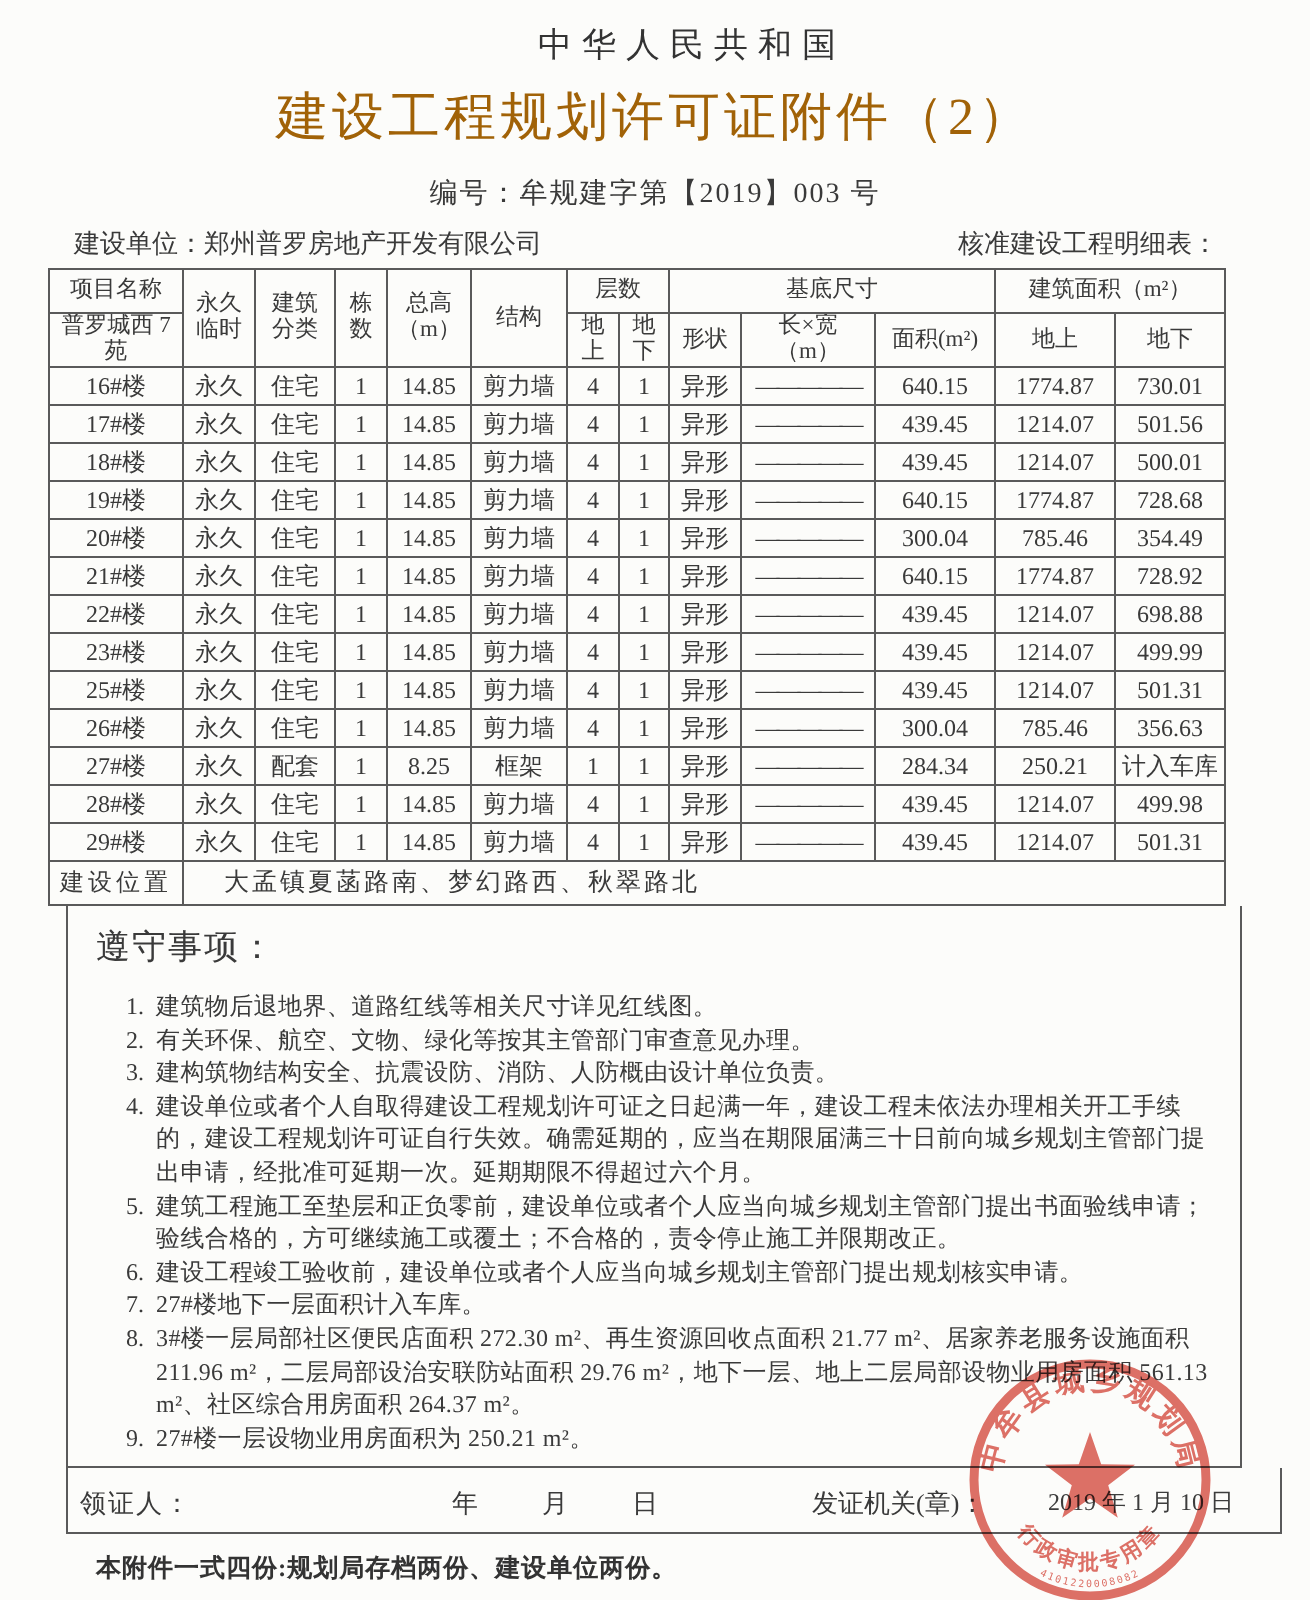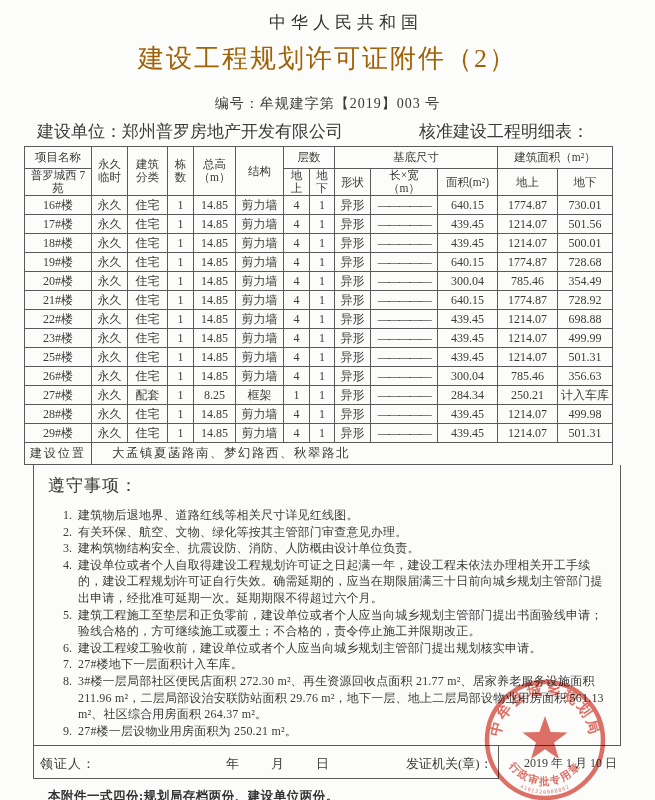--- a/index.html
+++ b/index.html
@@ -23,30 +23,30 @@
     padding-left:37px;
   }
   .doc-title{
     margin-top:7px;
     text-align:center;
     font-size:26px;
     letter-spacing:2px;
     color:#a16207;
   }
   .doc-no{
-    margin-top:19px;
+    margin-top:12px;
     text-align:center;
     font-size:14px;
     letter-spacing:1px;
   }
   .meta-row{
     display:flex;
     justify-content:space-between;
-    margin:7px 66px 3px 37px;
-    font-size:17px;
+    margin:7px 46px 3px 37px;
+    font-size:13px;
   }
   
   table.permit{
     border-collapse:collapse;
     table-layout:fixed;
     width:588px;
     margin-left:24px;
   }
   table.permit th, table.permit td{
     border:1px solid #5a5a5a;
@@ -83,21 +83,21 @@
     min-height:272px;
     padding:9px 10px 6px 14px;
   }
   .notes-heading{font-size:17px;letter-spacing:1px;margin-bottom:10px;}
   .note-item{display:flex;line-height:16.6px;font-size:12px;}
   .note-num{flex:none;width:24px;text-align:right;margin-right:6px;}
   .note-text{flex:1;letter-spacing:0.2px;}
   
   .footer-row{
     position:relative;
-    width:466px;
+    width:608px;
     margin-left:33px;
     box-sizing:border-box;
     border:1px solid #5a5a5a;
     border-top:none;
     height:33px;
     font-size:13px;
   }
   .footer-row span{position:absolute;top:9px;white-space:nowrap;}
   .f-recipient{left:6px;letter-spacing:1px;}
   .f-blankdate{left:192px;letter-spacing:2px;}

